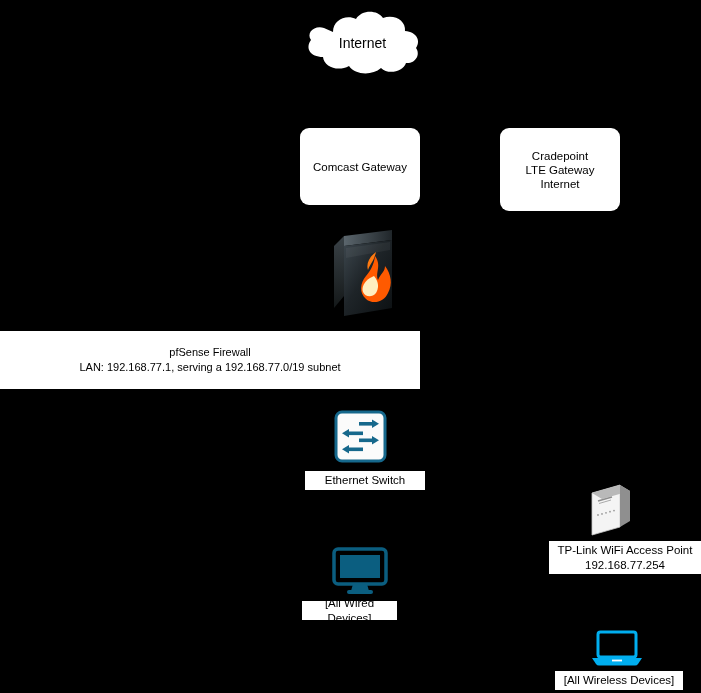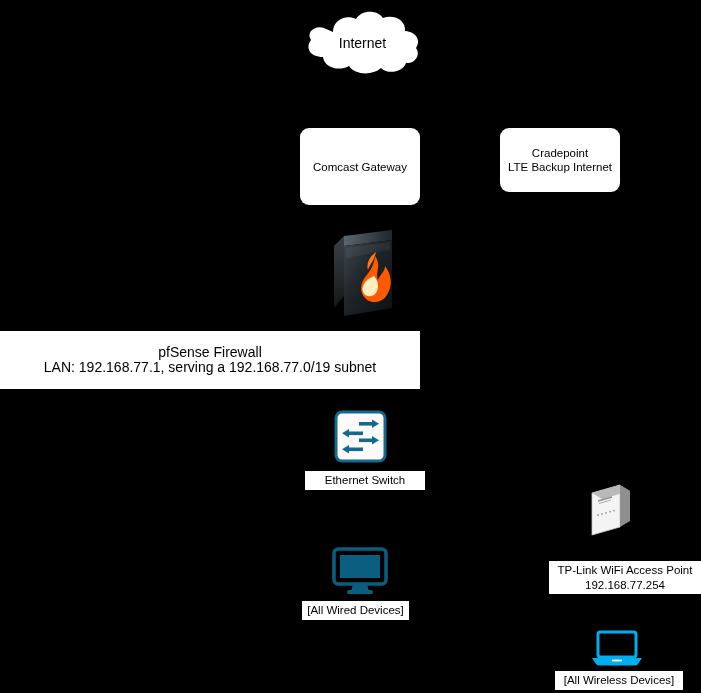--- a/index.html
+++ b/index.html
@@ -37,32 +37,32 @@
     font-size: 11.5px;
     line-height: 14px;
     text-align: center;
     display: flex;
     align-items: center;
     justify-content: center;
     box-sizing: border-box;
     padding: 2px 6px;
   }
   #comcast-gateway { left: 300px; top: 128px; width: 120px; height: 77px; }
-  #cradlepoint    { left: 500px; top: 128px; width: 120px; height: 64px; }
+  #cradlepoint    { left: 500px; top: 128px; width: 120px; height: 83px; justify-content: flex-end; }
 
   
   .fw-icon { left: 330px; top: 228px; width: 80px; height: 95px; }
   .fw-icon svg { display: block; }
 
   
   #pfsense-box {
     left: 0px; top: 331px; width: 420px; height: 58px;
     background: #ffffff;
     color: #000000;
-    font-size: 14px;
+    font-size: 11px;
     line-height: 15px;
     text-align: center;
     display: flex;
     flex-direction: column;
     align-items: center;
     justify-content: center;
     box-sizing: border-box;
   }
 
   
@@ -77,22 +77,22 @@
     line-height: 15px;
     text-align: center;
     display: flex;
     flex-direction: column;
     align-items: center;
     justify-content: center;
     box-sizing: border-box;
     padding: 1px 4px;
   }
   #switch-label   { left: 305px; top: 471px; width: 120px; height: 19px; }
-  #wired-label    { left: 302px; top: 601px; width: 107px; height: 19px; }
-  #ap-label       { left: 549px; top: 541px; width: 152px; height: 33px; margin-top: 20px; }
+  #wired-label    { left: 302px; top: 601px; width: 95px; height: 19px; }
+  #ap-label       { left: 549px; top: 541px; width: 152px; height: 33px; }
   #wireless-label { left: 555px; top: 671px; width: 128px; height: 19px; }
 
   
   .ap-icon { left: 586px; top: 481px; width: 50px; height: 57px; }
   .ap-icon svg { display: block; }
 
   
   .mon-icon { left: 331px; top: 546px; width: 58px; height: 50px; }
   .mon-icon svg { display: block; }
 
@@ -115,21 +115,21 @@
     <div class="cloud-label">Internet</div>
   </div>
 
   <div class="node rbox" id="comcast-gateway">
     <span>Comcast Gateway</span>
   </div>
 
   <div class="node rbox" id="cradlepoint">
     <div>
       <div>Cradepoint</div>
-      <div>LTE Backup Internet</div>
+      <div>LTE Gateway Internet</div>
     </div>
   </div>
 
   <div class="node fw-icon">
     <svg width="80" height="95" viewBox="0 0 80 95">
       <defs>
         <linearGradient id="wallFace" x1="0" y1="0" x2="1" y2="1">
           <stop offset="0%" stop-color="#3d474e"></stop>
           <stop offset="45%" stop-color="#1e2428"></stop>
           <stop offset="100%" stop-color="#0c1012"></stop>

